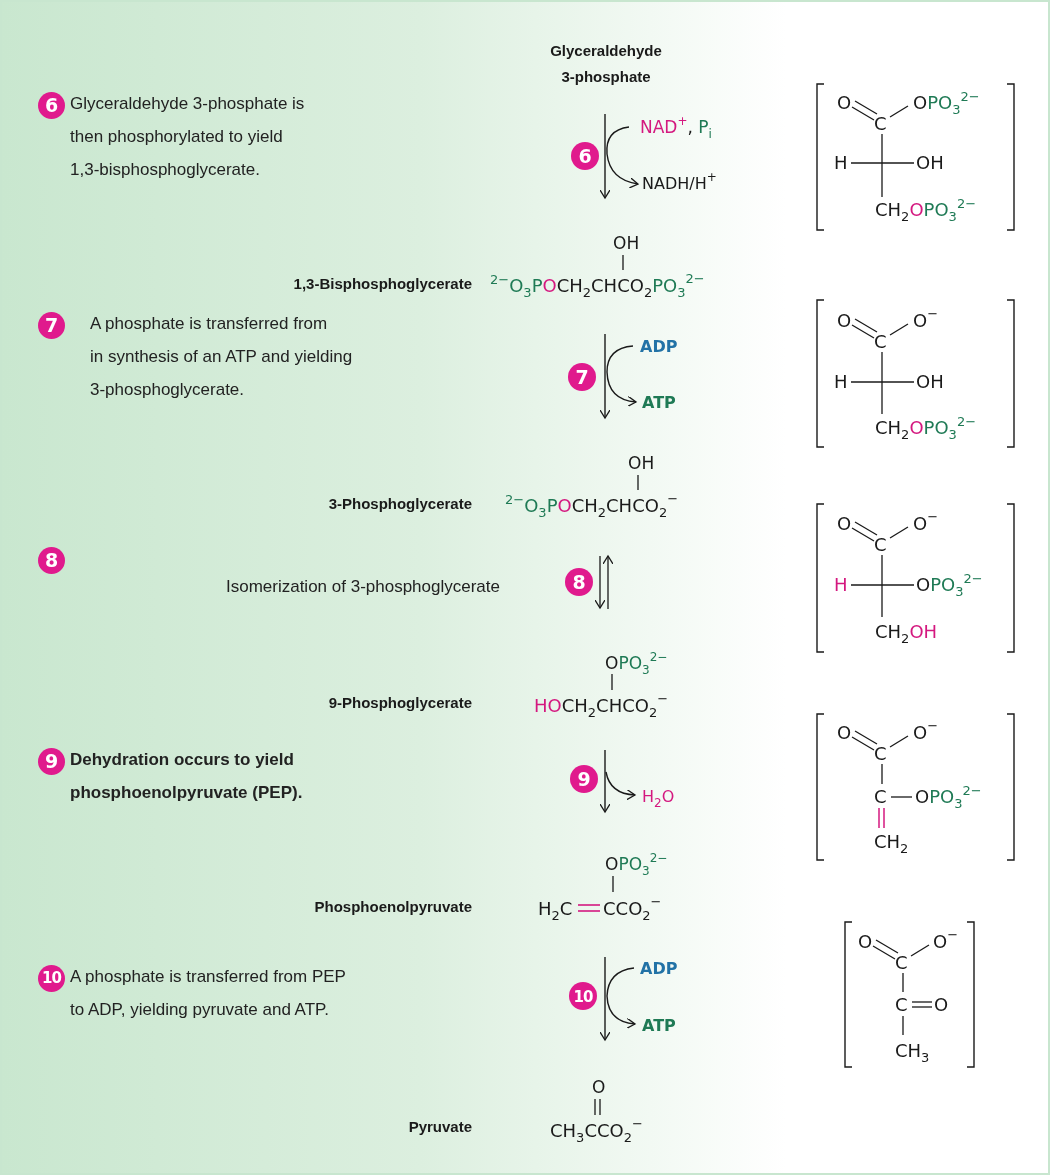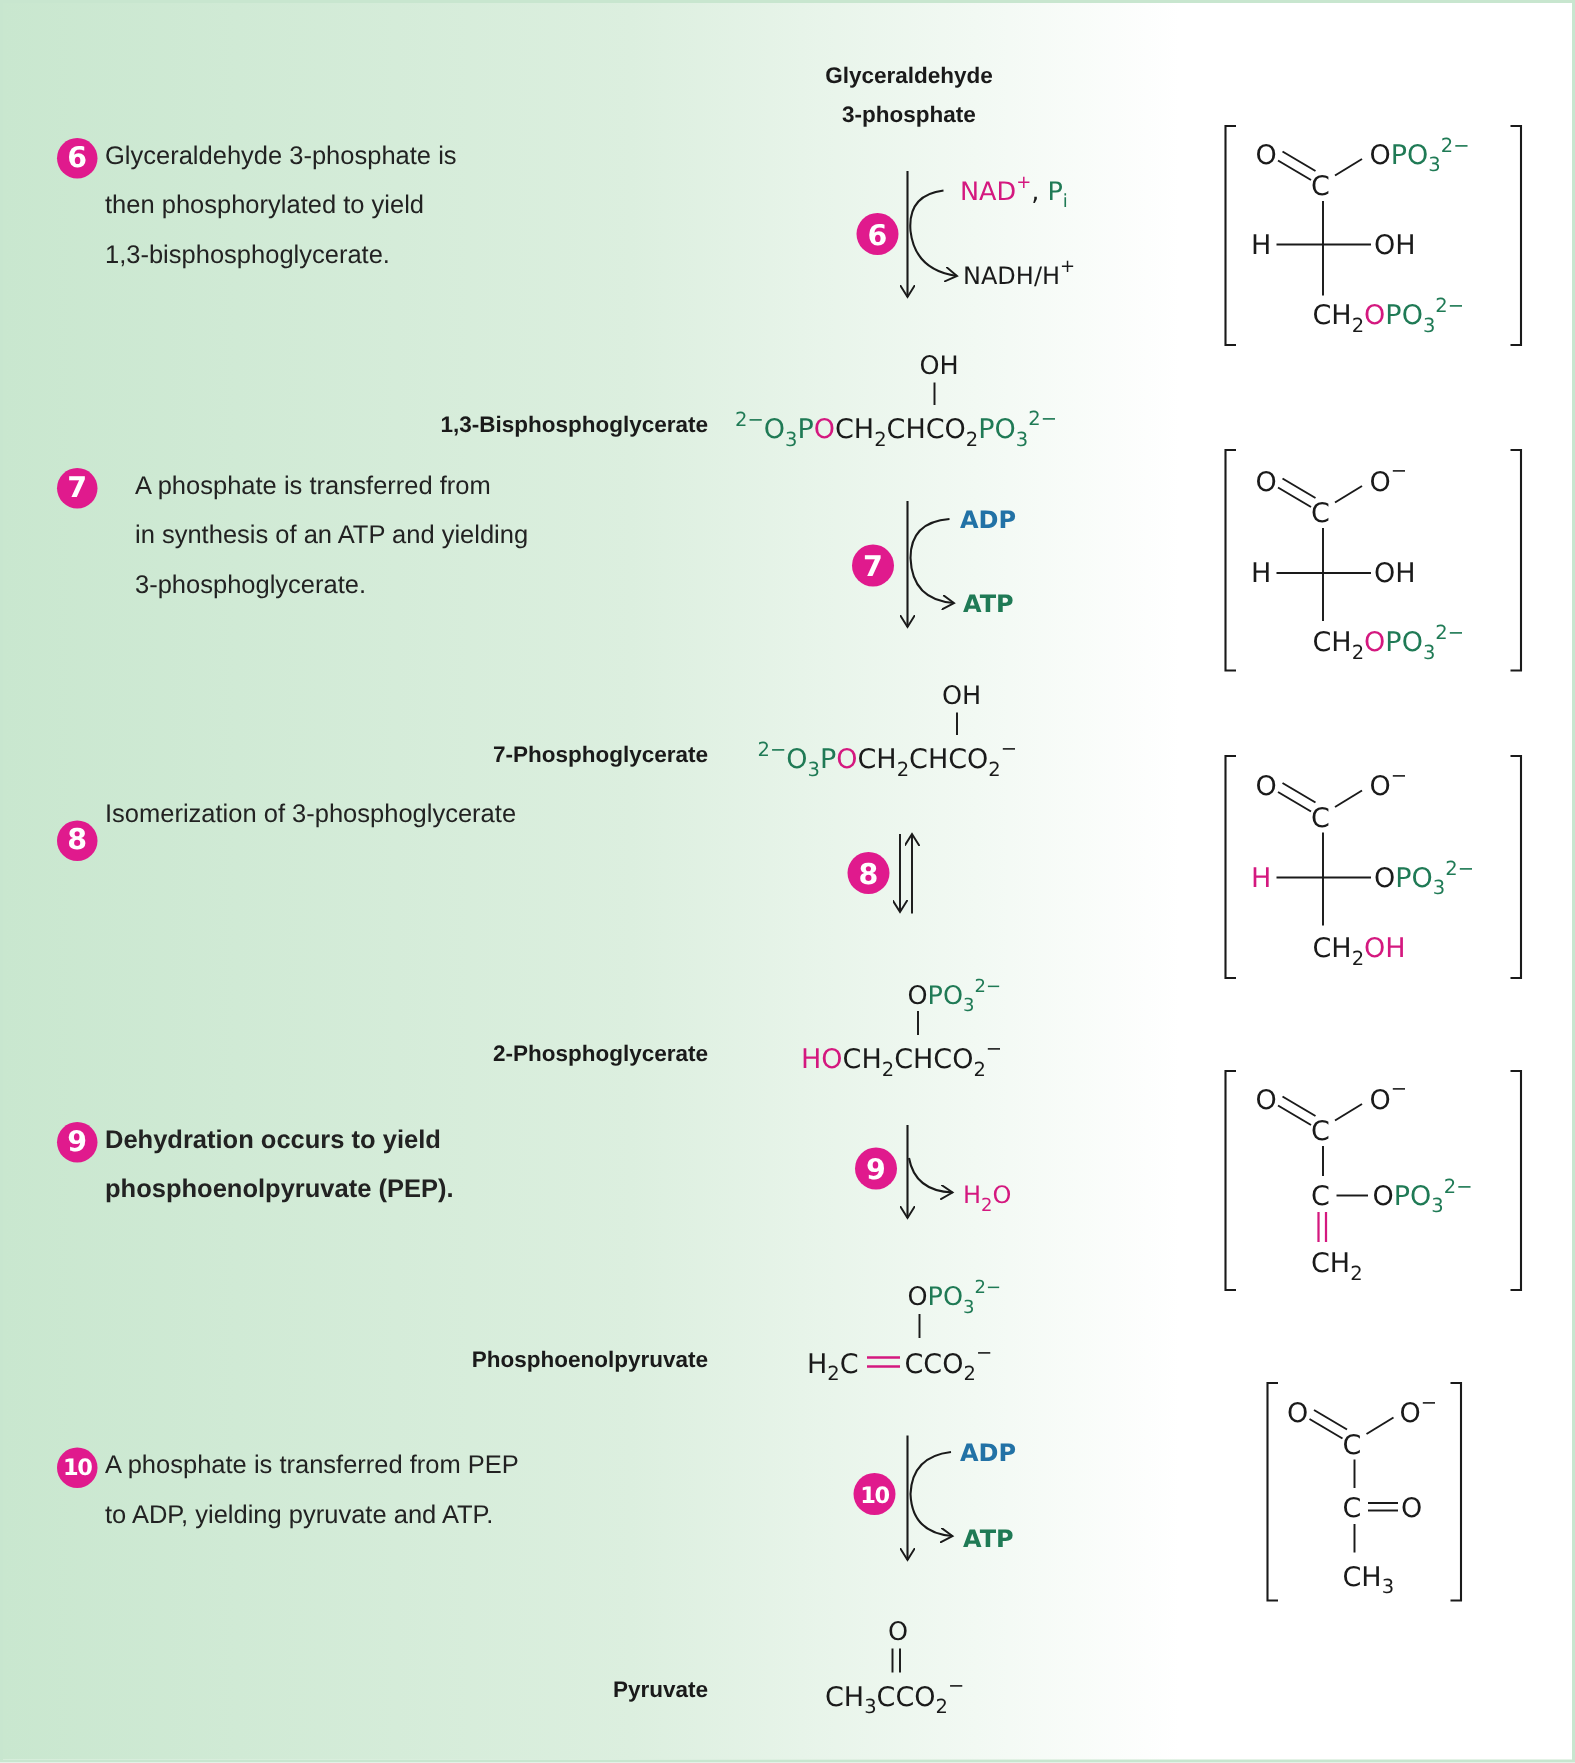--- a/index.html
+++ b/index.html
@@ -48,43 +48,43 @@
   </div>
 
   <div class="badge" style="left:36px;top:310px;">7</div>
   <div class="step-text" style="top:305px;margin-left:20px;">
     <div>A phosphate is transferred from</div>
     <div>in synthesis of an ATP and yielding</div>
     <div>3-phosphoglycerate.</div>
   </div>
 
   <div class="badge" style="left:36px;top:545px;">8</div>
-  <div class="step-text" style="top:524px;">
+  <div class="step-text" style="top:568px;text-align:right;">
     <div>Isomerization of 3-phosphoglycerate</div>
   </div>
 
   <div class="badge" style="left:36px;top:746px;">9</div>
   <div class="step-text" style="top:741px;font-weight:bold;">
     <div>Dehydration occurs to yield</div>
     <div>phosphoenolpyruvate (PEP).</div>
   </div>
 
   <div class="badge small" style="left:36px;top:963px;">10</div>
   <div class="step-text" style="top:958px;">
     <div>A phosphate is transferred from PEP</div>
     <div>to ADP, yielding pyruvate and ATP.</div>
   </div>
 
   <div class="cname" style="left:454px;top:36px;width:300px;text-align:center;line-height:26px;">
     <div>Glyceraldehyde</div>
     <div>3-phosphate</div>
   </div>
   <div class="cname" style="left:170px;top:273px;">1,3-Bisphosphoglycerate</div>
-  <div class="cname" style="left:170px;top:493px;">7-Phosphoglycerate</div>
-  <div class="cname" style="left:170px;top:692px;">2-Phosphoglycerate</div>
+  <div class="cname" style="left:170px;top:493px;">3-Phosphoglycerate</div>
+  <div class="cname" style="left:170px;top:692px;">9-Phosphoglycerate</div>
   <div class="cname" style="left:170px;top:896px;">Phosphoenolpyruvate</div>
   <div class="cname" style="left:170px;top:1116px;">Pyruvate</div>
 
   <svg width="1050" height="1175" style="position:absolute;left:0;top:0;">
     <defs>
       <marker id="ah" markerWidth="10" markerHeight="10" refX="8" refY="5" orient="auto" markerUnits="userSpaceOnUse">
         <path d="M0,0 L8,5 L0,10" fill="none" stroke="#1a1a1a" stroke-width="1.3"></path>
       </marker>
     </defs>
 

